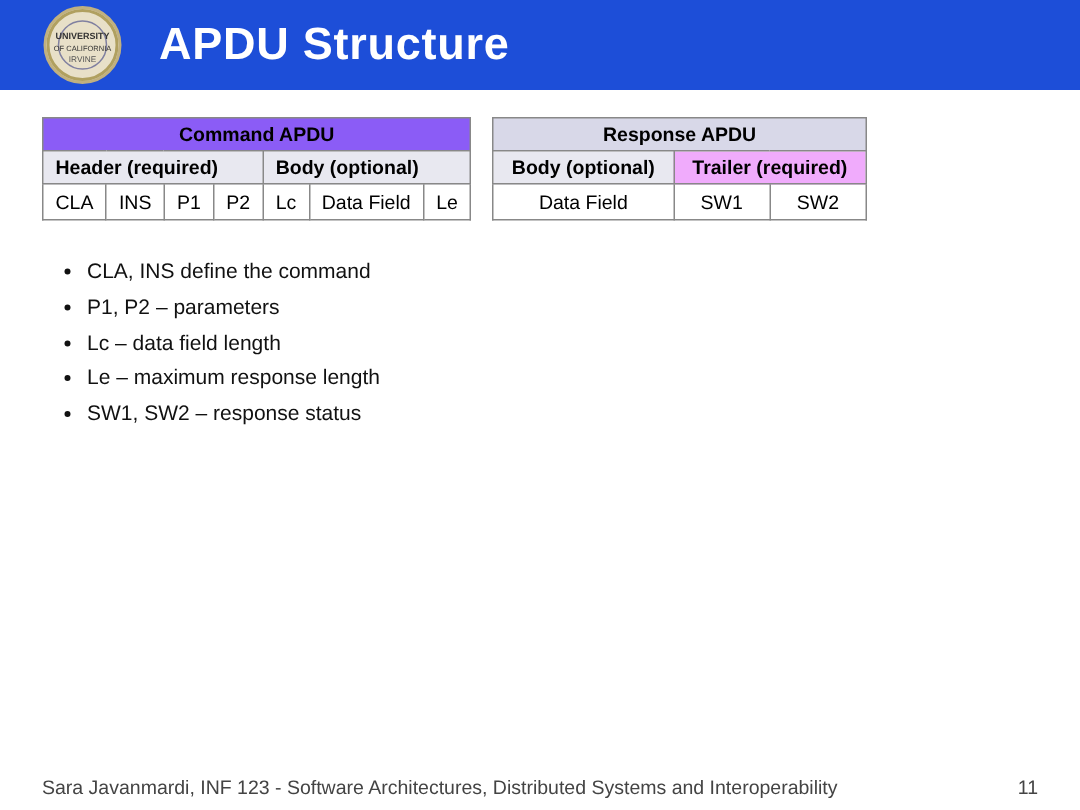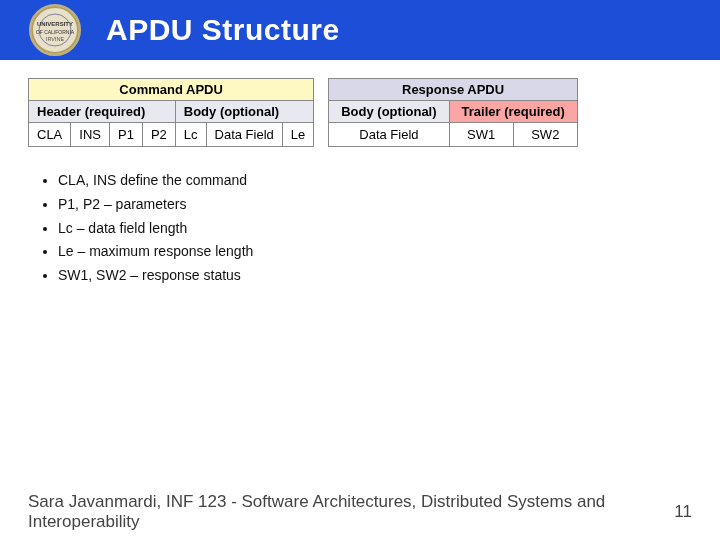--- a/index.html
+++ b/index.html
@@ -61,21 +61,21 @@
       margin-bottom: 22px;
     }
 
     
     #command-apdu {
       border: 1px solid #888;
       border-collapse: collapse;
       font-size: 13px;
     }
     #command-apdu caption {
-      background: #fef9c3;
+      background: #8b5cf6;
       border: 1px solid #888;
       border-bottom: none;
       padding: 3px 8px;
       font-weight: bold;
       text-align: center;
       caption-side: top;
     }
     #command-apdu th, #command-apdu td {
       border: 1px solid #888;
       padding: 4px 8px;
@@ -118,21 +118,21 @@
     
     #footer {
       position: absolute;
       bottom: 8px;
       left: 0;
       right: 0;
       display: flex;
       justify-content: space-between;
       align-items: center;
       padding: 0 28px;
-      font-size: 17px;
+      font-size: 13px;
       color: #444;
     }
   </style>
 </head>
 <body>
 
 <div id="header">
   <div id="logo-area">
     <div class="logo-circle">
       <svg width="48" height="48" viewBox="0 0 48 48">
@@ -168,21 +168,21 @@
           <td>Le</td>
         </tr>
       </tbody>
     </table>
 
     <table id="response-apdu">
       <caption>Response APDU</caption>
       <tbody>
         <tr>
           <th style="background:#e8e8f0; border:1px solid #888; padding:3px 12px;">Body (optional)</th>
-          <th colspan="2" style="background:#fca5a5; border:1px solid #888; padding:3px 12px;">Trailer (required)</th>
+          <th colspan="2" style="background:#f0abfc; border:1px solid #888; padding:3px 12px;">Trailer (required)</th>
         </tr>
         <tr>
           <td>Data Field</td>
           <td>SW1</td>
           <td>SW2</td>
         </tr>
       </tbody>
     </table>
 
   </div>

